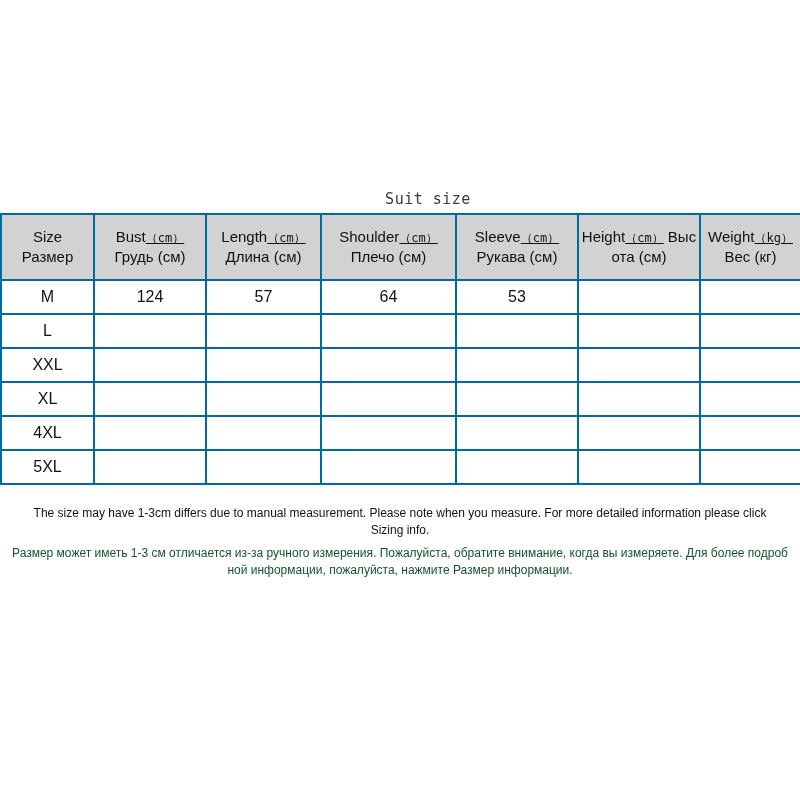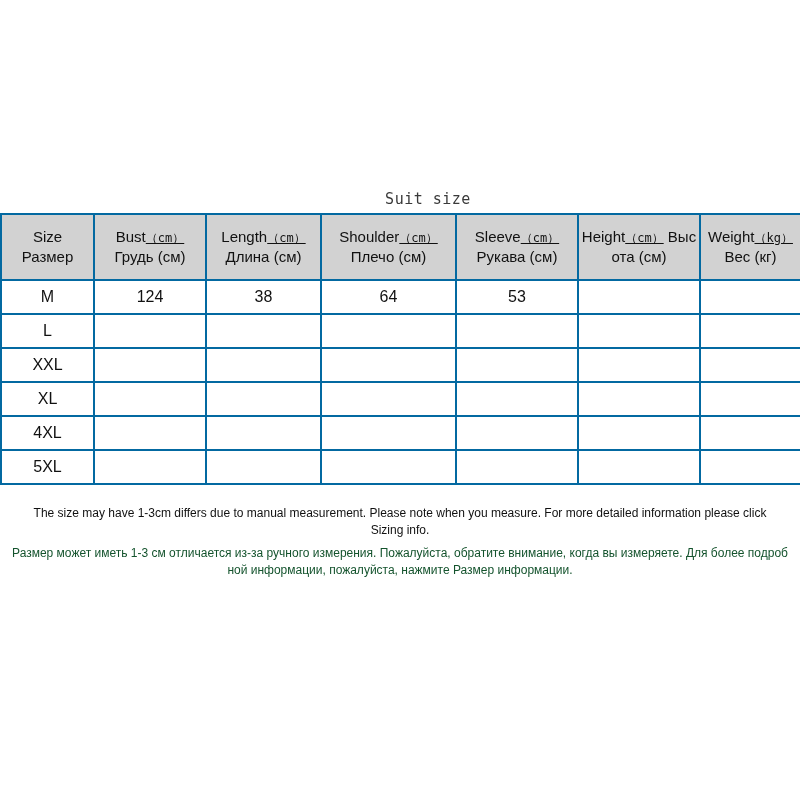--- a/index.html
+++ b/index.html
@@ -165,21 +165,21 @@
             <span class="hdr-overflow">Height<span class="unit-wide">（cm）</span> Высота (см)</span>
           </td>
           <td>
             <span class="hdr-en">Weight<span class="unit-wide">（kg）</span></span>
             <span class="hdr-ru">Вес (кг)</span>
           </td>
         </tr>
         <tr class="data-row">
           <td>M</td>
           <td>124</td>
-          <td>38</td>
+          <td>57</td>
           <td>64</td>
           <td>53</td>
           <td></td>
           <td></td>
         </tr>
         <tr class="data-row">
           <td>L</td>
           <td></td>
           <td></td>
           <td></td>

